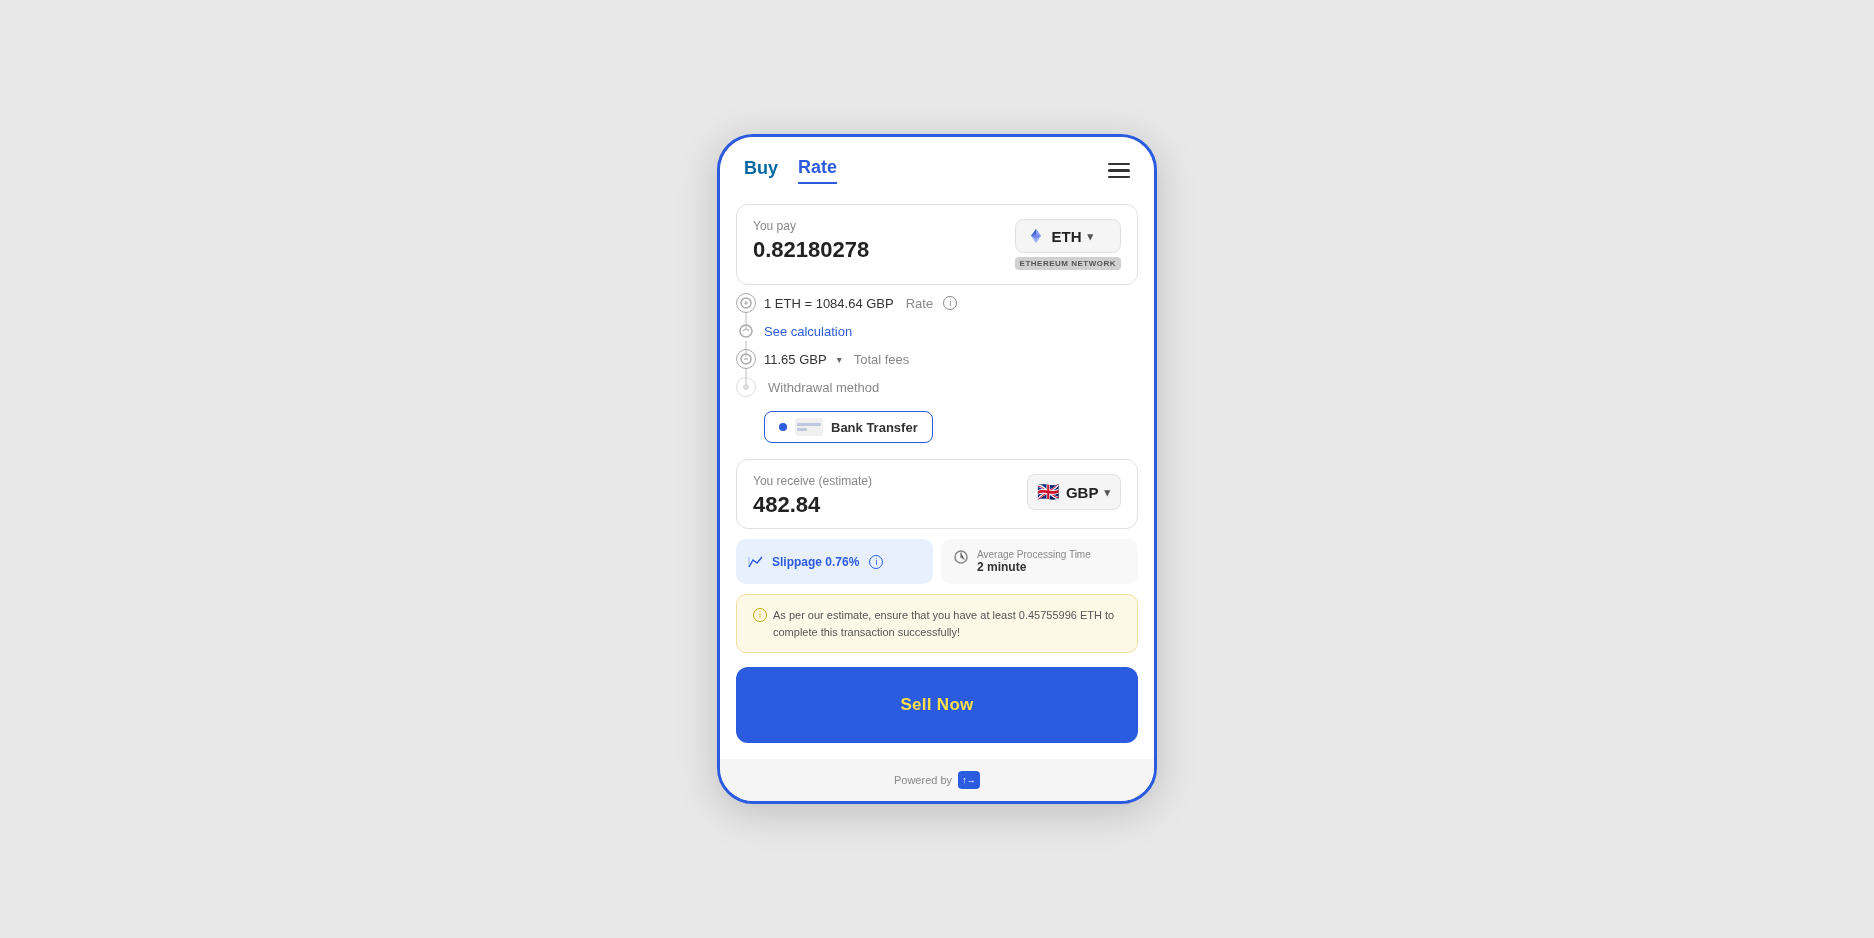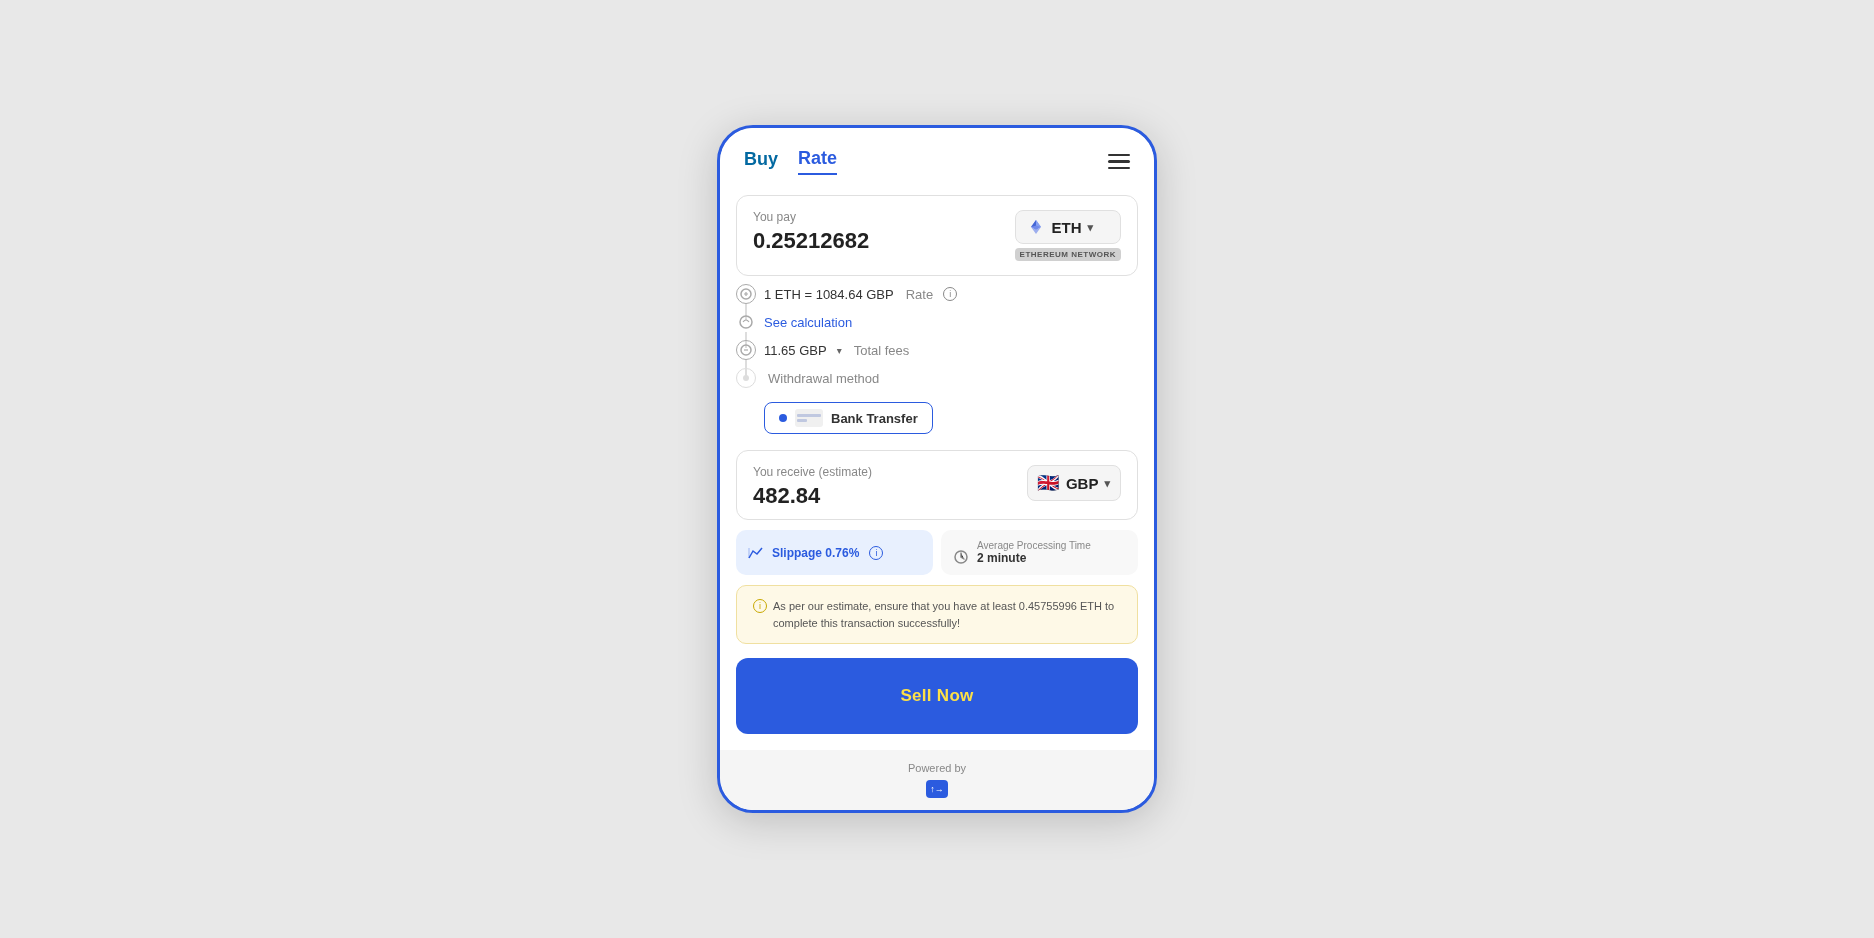--- a/index.html
+++ b/index.html
@@ -262,21 +262,21 @@
       font-size: 12px;
       color: #2b5bdf;
       font-weight: 600;
     }
     .processing-card {
       flex: 1;
       background: #f8f8f8;
       border-radius: 10px;
       padding: 10px 12px;
       display: flex;
-      align-items: flex-end;
+      align-items: flex-start;
       gap: 8px;
     }
     .processing-label {
       font-size: 10px;
       color: #888;
     }
     .processing-value {
       font-size: 12px;
       color: #333;
       font-weight: 600;
@@ -314,21 +314,20 @@
     .footer {
       background: #f5f5f5;
       text-align: center;
       padding: 12px;
       font-size: 11px;
       color: #888;
       display: flex;
       align-items: center;
       justify-content: center;
       gap: 6px;
-      flex-direction: column;
     }
     .powered-logo {
       width: 22px;
       height: 18px;
       background: #2b5bdf;
       border-radius: 4px;
       display: inline-flex;
       align-items: center;
       justify-content: center;
     }
@@ -358,21 +357,21 @@
       </div>
     </div>
 
     <div class="content">
 
       
       <div class="card">
         <div class="card-row">
           <div>
             <div class="card-label">You pay</div>
-            <div class="card-value">0.25212682</div>
+            <div class="card-value">0.82180278</div>
           </div>
           <div class="currency-selector">
             <div class="currency-btn">
               <div class="eth-icon">
                 <svg width="16" height="16" viewBox="0 0 16 16" fill="none">
                   <polygon points="8,1 13,8 8,11 3,8" fill="#627EEA" opacity="0.9"></polygon>
                   <polygon points="8,11 13,8 8,15 3,8" fill="#627EEA" opacity="0.6"></polygon>
                   <polygon points="8,1 8,6.5 3,8" fill="#3A5CD0" opacity="0.8"></polygon>
                   <polygon points="8,1 8,6.5 13,8" fill="#8BA4F3" opacity="0.8"></polygon>
                 </svg>

